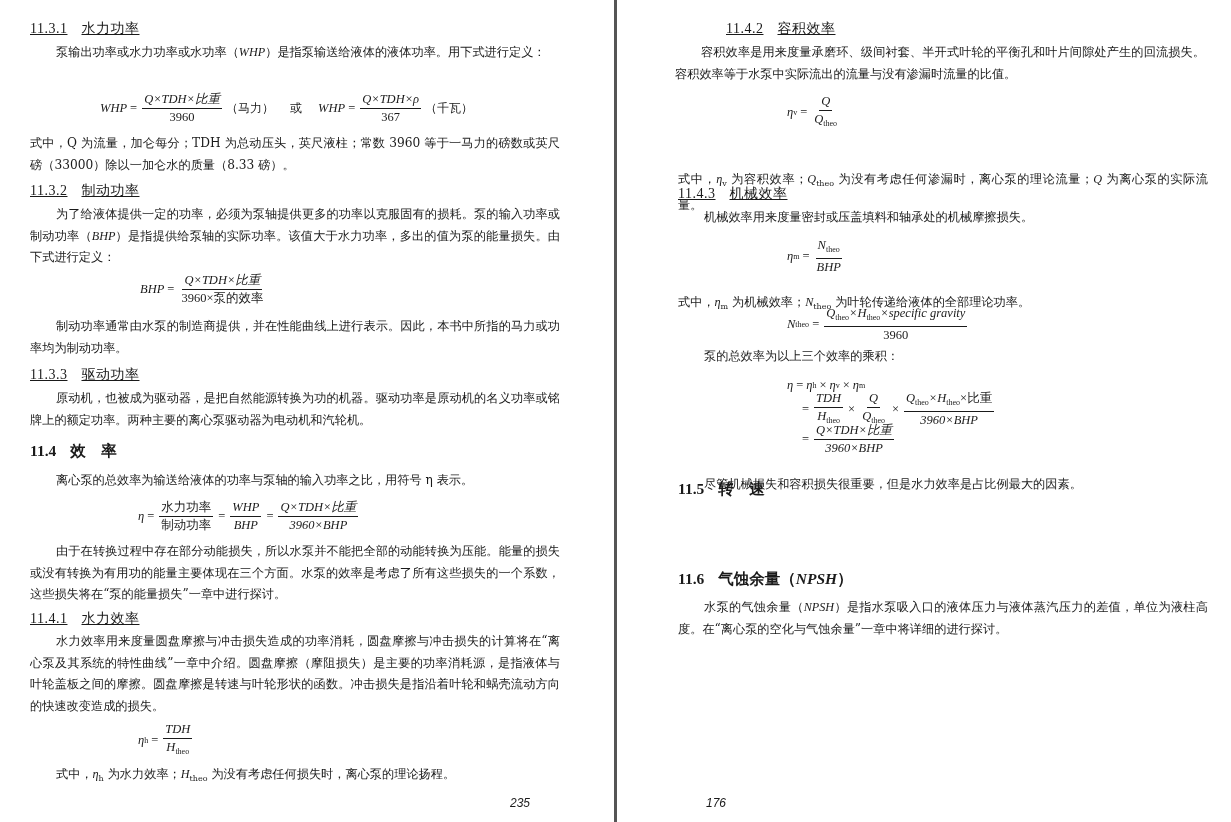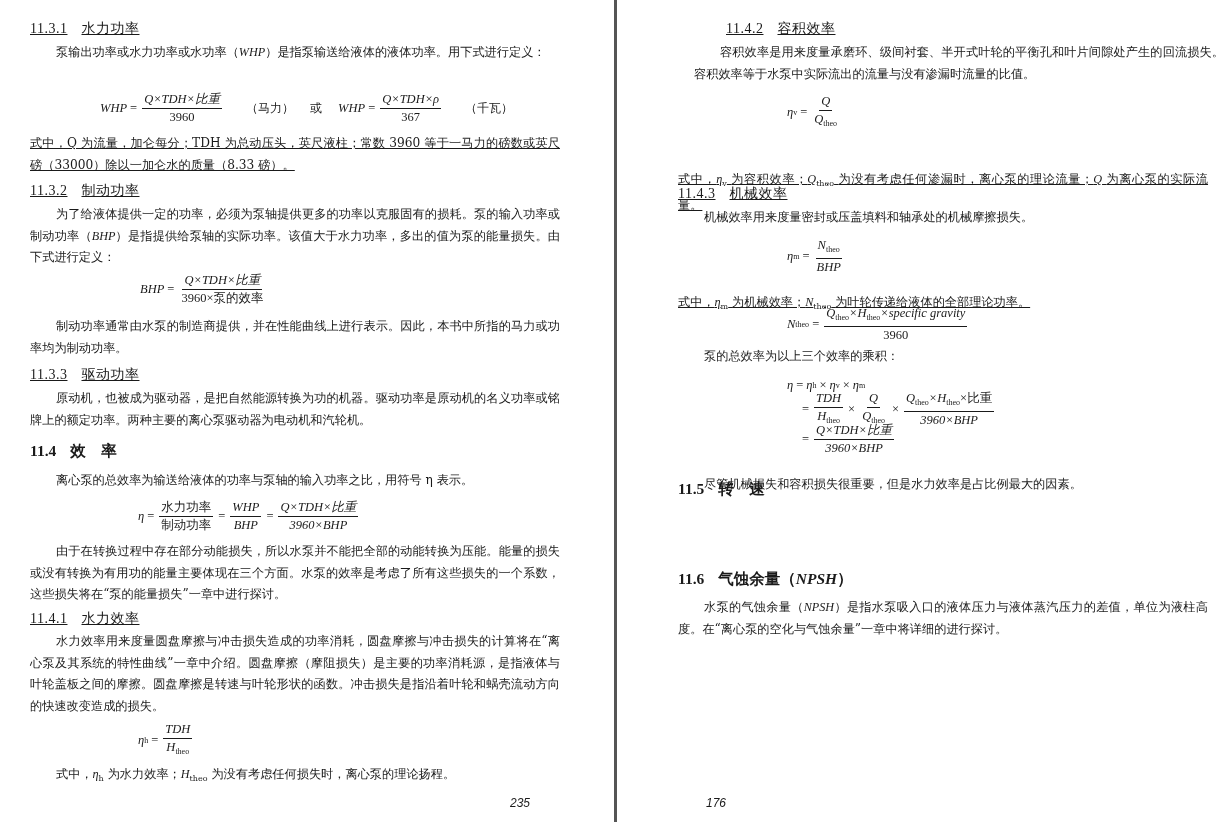--- a/index.html
+++ b/index.html
@@ -14,32 +14,32 @@
   .divider {
     position: absolute; left: 614px; top: 0; width: 3px; height: 822px;
     background: #555555;
   }
   .blk { position: absolute; font-size: 12.2px; line-height: 21.5px; }
   .h3 { font-size: 14px; letter-spacing: 0.5px; text-decoration: underline; }
   .h3 .num { font-family: "Liberation Serif", serif; margin-right: 14px; }
   .h2 { font-size: 15.5px; font-weight: bold; }
   .h2 .num { font-family: "Liberation Serif", serif; margin-right: 14px; }
   .para { text-indent: 26px; text-align: justify; }
-  .para.noindent { text-indent: 0; text-decoration: underline; }
+  .para.noindent { text-indent: 0; }
   .it { font-family: "Liberation Serif", serif; font-style: italic; }
   .formula {
     position: absolute; display: flex; align-items: center;
     font-family: "Liberation Serif", serif; font-size: 12.5px; white-space: nowrap;
   }
   .frac { display: inline-flex; flex-direction: column; align-items: center; margin: 0 2px; vertical-align: middle; }
   .frac .n { border-bottom: 1px solid #1a1a1a; padding: 0 2px 1px; line-height: 15px; }
   .frac .d { padding: 1px 2px 0; line-height: 15px; }
   .sub { font-size: 8px; vertical-align: -3px; font-style: normal; }
   .eq { margin: 0 3px; }
-  .unit { margin-left: 22px; font-family: Liberation Mono, monospace; font-size: 12px; }
+  .unit { margin-left: 2px; font-family: Liberation Mono, monospace; font-size: 12px; }
   .or { margin: 0 16px; font-family: "DejaVu Serif", serif; font-size: 12px; }
   .pagenum {
     position: absolute; font-family: "Liberation Sans", sans-serif; font-style: italic;
     font-size: 12px;
   }
   .stack { position: absolute; font-family: "Liberation Serif", serif; font-size: 12.5px; }
   .stack .row { display: flex; align-items: center; white-space: nowrap; height: 30px; }
   .stack .row.first { height: 18px; }
 </style>
 </head>
@@ -145,21 +145,21 @@
   <div class="pagenum" style="left:510px; top:796px;">235</div>
 </div>
 
 <div class="divider"></div>
 
 <div class="page right">
 
   <div class="blk h3" style="left:61px; top:18px;margin-left:48px;">
     <span class="num">11.4.2</span><span>容积效率</span>
   </div>
-  <div class="blk para" style="left:77px; top:42px; width:530px;">容积效率是用来度量承磨环、级间衬套、半开式叶轮的平衡孔和叶片间隙处产生的回流损失。容积效率等于水泵中实际流出的流量与没有渗漏时流量的比值。</div>
+  <div class="blk para" style="left:58px; top:42px; width:530px;">容积效率是用来度量承磨环、级间衬套、半开式叶轮的平衡孔和叶片间隙处产生的回流损失。容积效率等于水泵中实际流出的流量与没有渗漏时流量的比值。</div>
 
   <div class="formula" style="left:170px; top:94px;">
     <span class="it">η</span>
       <span class="sub">v</span>
       <span class="eq">=</span>
     <span class="frac">
         <span class="n it">Q</span>
         <span class="d"><span class="it">Q</span><span class="sub">theo</span></span>
       </span>
   </div>

